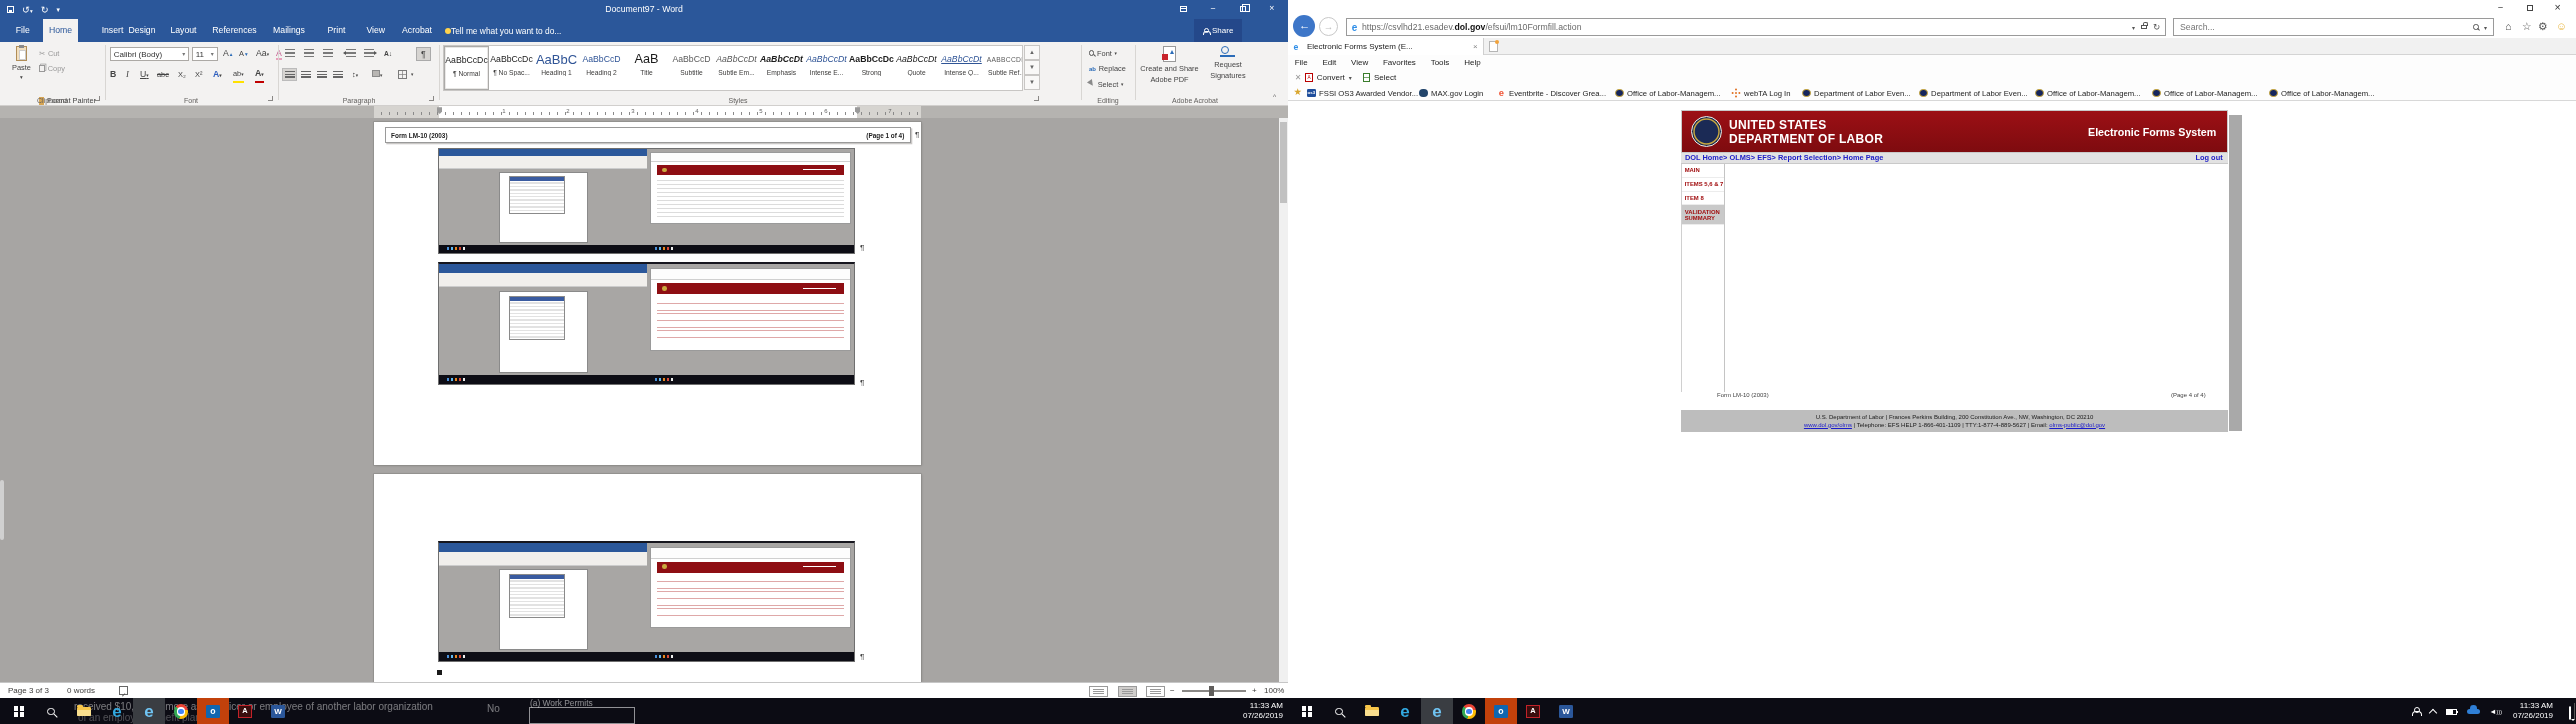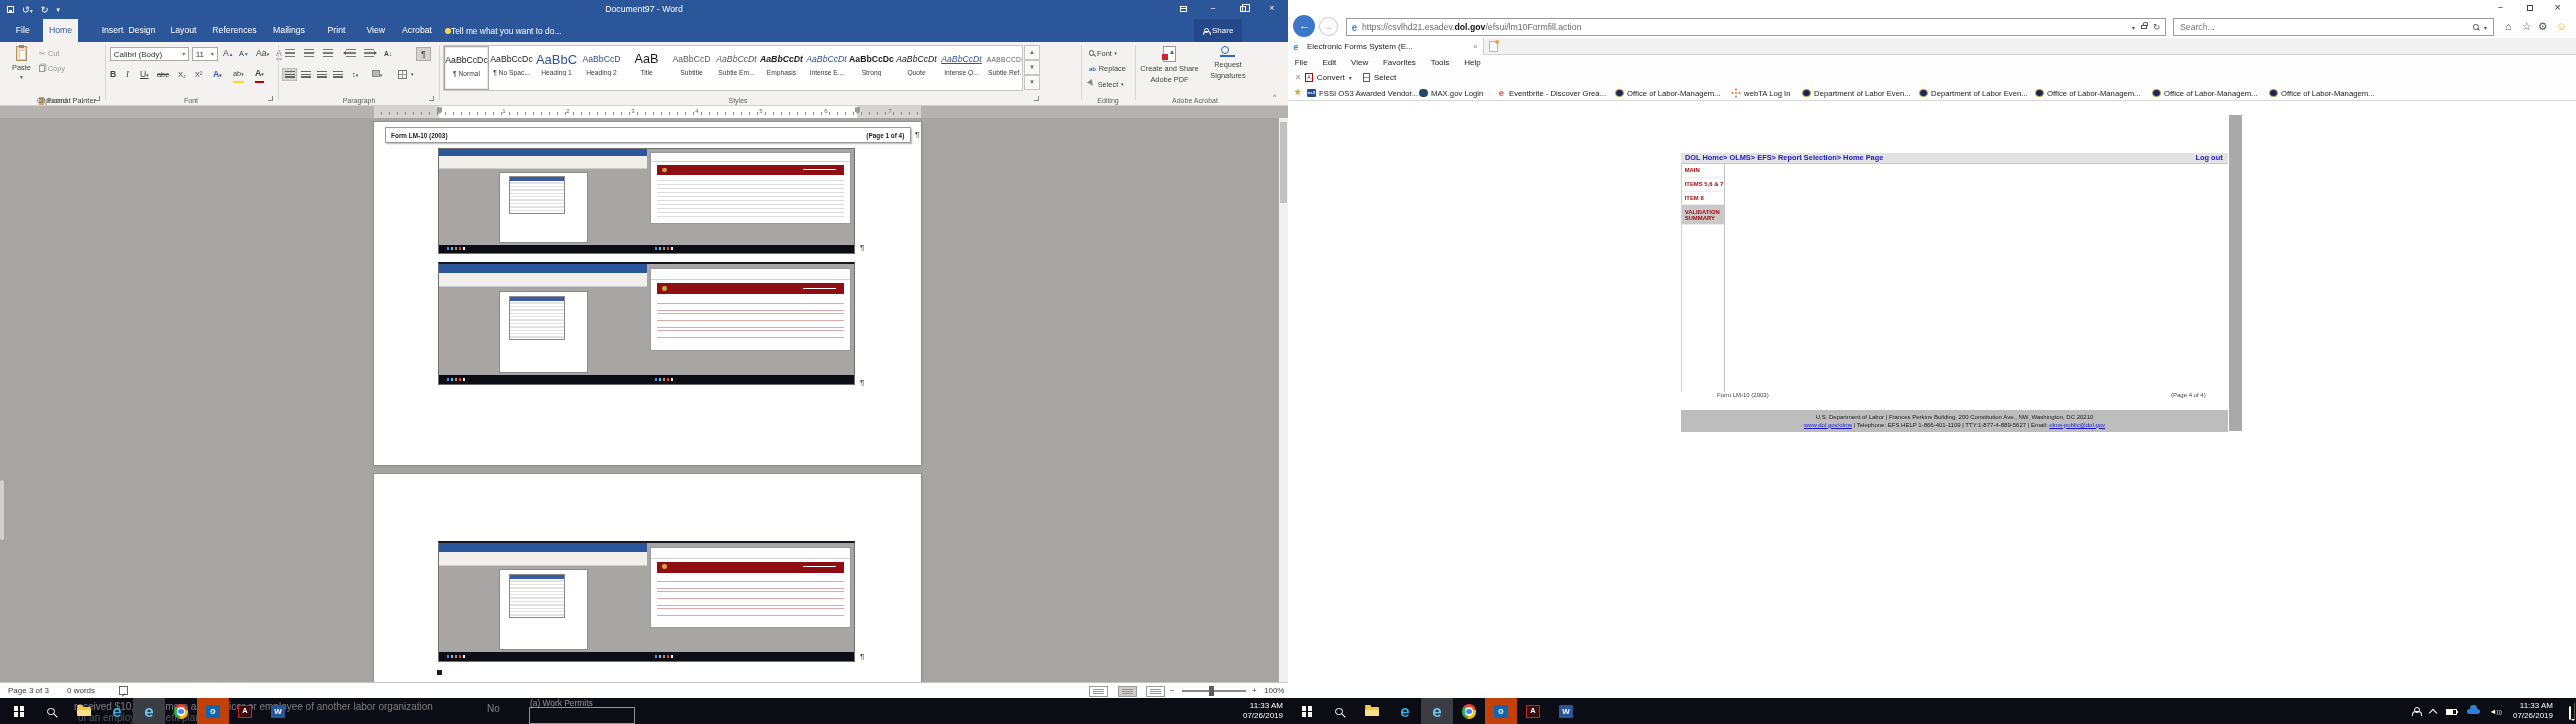--- a/index.html
+++ b/index.html
@@ -646,20 +646,25 @@
     <div class="fitem" style="left:864px">
           <span class="fi fi-dol"></span>
           <span>Office of Labor-Managem...</span>
         </div>
     <div class="fitem" style="left:981px">
           <span class="fi fi-dol"></span>
           <span>Office of Labor-Managem...</span>
         </div>
   </div>
 
+  <div class="banner">
+    <span class="seal"></span>
+    <div class="agency"><span>UNITED STATES</span><br><span>DEPARTMENT OF LABOR</span></div>
+    <div class="apptitle">Electronic Forms System</div>
+  </div>
   <div class="bread">
     <span style="margin-left:4px"><a href="#">DOL Home</a><span>&gt;</span>
     <a href="#">OLMS</a><span>&gt;</span>
     <a href="#">EFS</a><span>&gt;</span>
     <a href="#">Report Selection</a><span>&gt;</span>
     <a href="#">Home Page</a></span>
     <a href="#" style="position:absolute;right:5.4px;top:0">Log out</a>
   </div>
   <div class="dnav">
     <span class="dni">MAIN</span>

